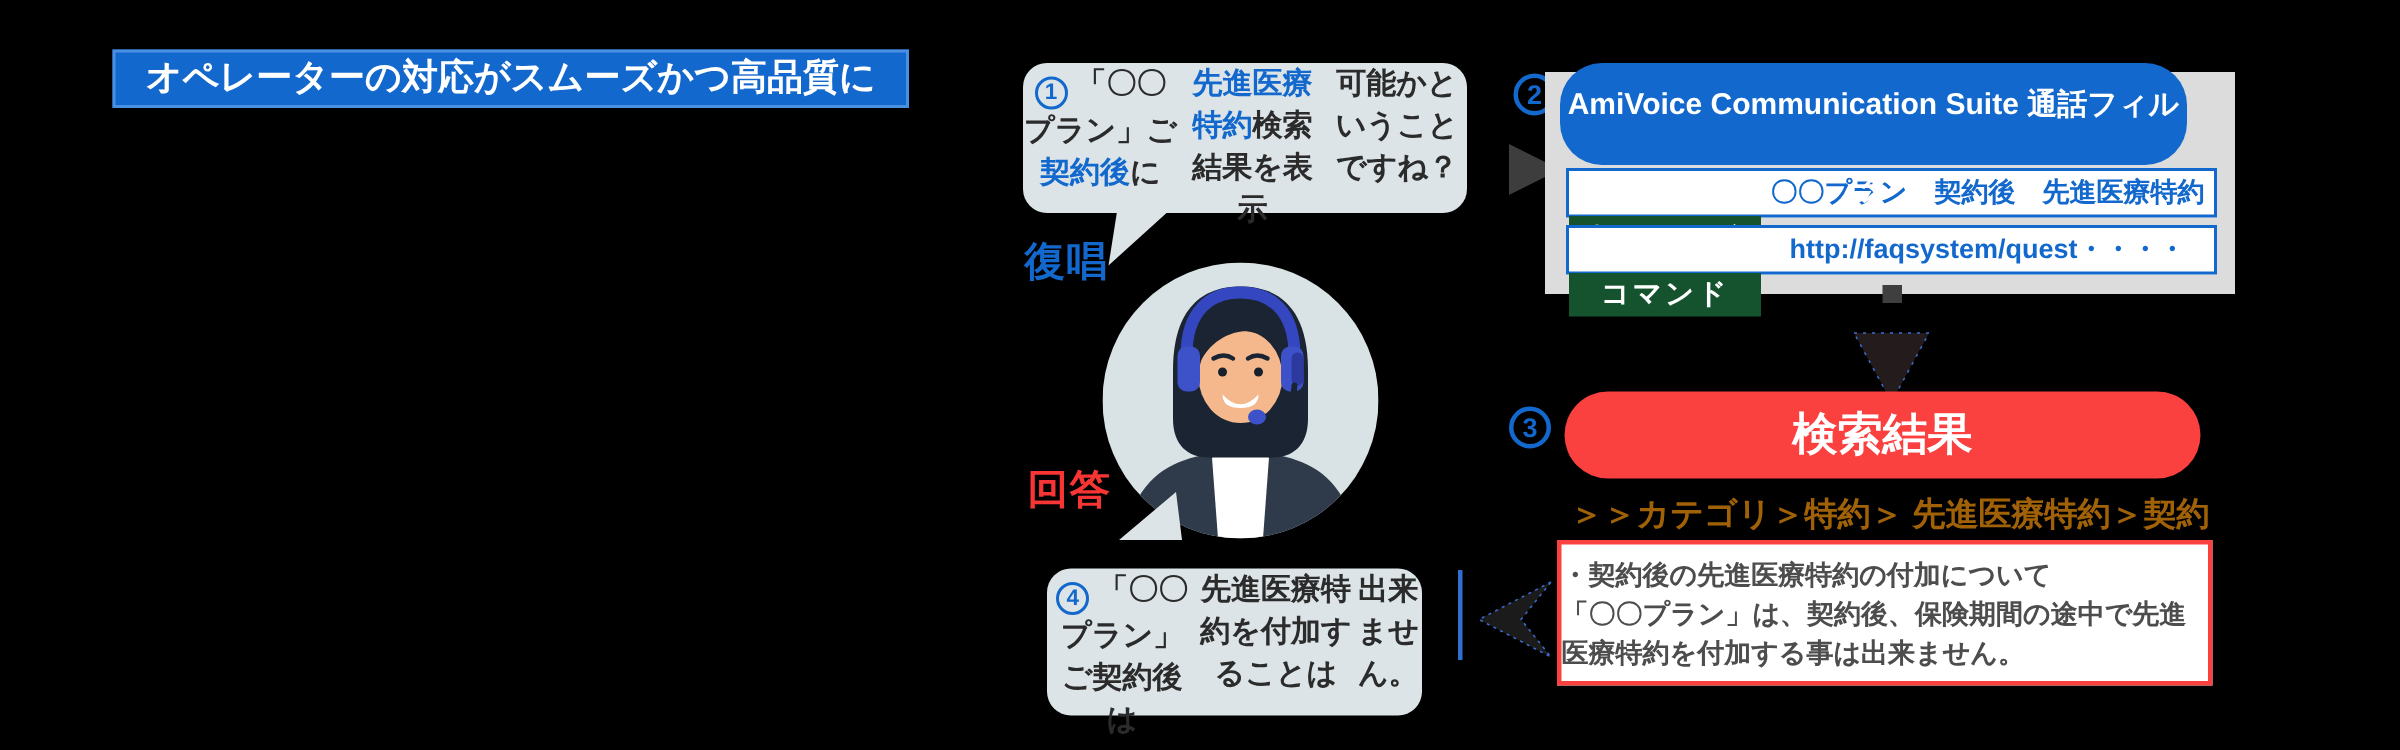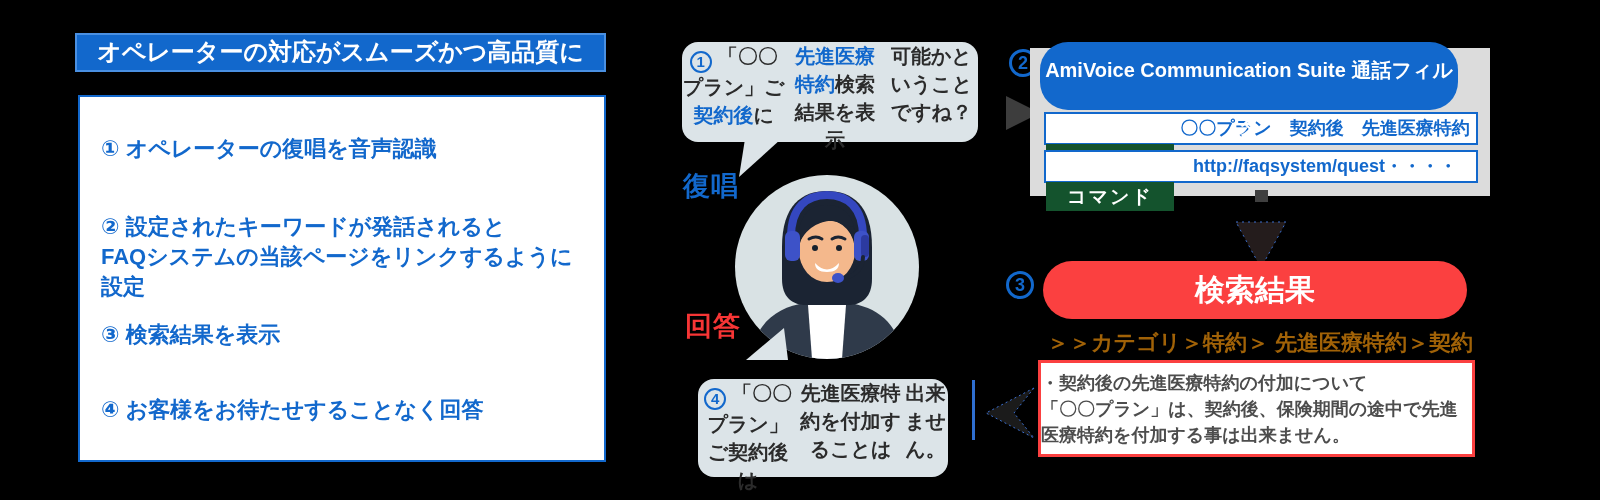--- a/index.html
+++ b/index.html
@@ -28,21 +28,21 @@
   
   .bubble{
     background:#dce4e8;border-radius:16px;
     color:#2b2b2b;font-weight:bold;font-size:20px;line-height:28px;text-align:center;
     display:flex;flex-direction:row;justify-content:center;
   }
   .bubble-top{left:682px;top:42px;width:296px;height:100px;}
   .bubble-bottom{left:678px;top:379px;width:250px;height:98px;margin-left:20px;}
   .seg-blue{color:#1268cc;}
   .side-label{font-weight:bold;font-size:27px;letter-spacing:1px;}
-  .lbl-blue{left:683px;top:168px;color:#1268cc;}
+  .lbl-blue{left:683px;top:156px;color:#1268cc;}
   .lbl-red{left:685px;top:308px;color:#f73535;}
 
   
   .ncirc{
     display:inline-flex;align-items:center;justify-content:center;
     border:3px solid #1268cc;color:#1268cc;border-radius:50%;
     font-weight:bold;background:transparent;
   }
   .ncirc.lg{width:28px;height:28px;font-size:18px;}
   .ncirc.inline{width:22px;height:22px;border-width:2.5px;font-size:15px;margin-right:6px;vertical-align:-4px;}
@@ -83,35 +83,20 @@
   }
   .blue-edge{left:972px;top:380px;width:3px;height:60px;background:#2f6fd0;}
 </style>
 </head>
 <body>
 
 <div class="stage">
 
   <div class="abs title-bar">オペレーターの対応がスムーズかつ高品質に</div>
 
-  <div class="abs list-box">
-    <div class="list-item" style="top:37px;">
-      <div>① オペレーターの復唱を音声認識</div>
-    </div>
-    <div class="list-item" style="top:115px;">
-      <div>② 設定されたキーワードが発話されると</div>
-      <div>FAQシステムの当該ページをリンクするように設定</div>
-    </div>
-    <div class="list-item" style="top:223px;">
-      <div>③ 検索結果を表示</div>
-    </div>
-    <div class="list-item" style="top:298px;">
-      <div>④ お客様をお待たせすることなく回答</div>
-    </div>
-  </div>
 
   <div class="abs bubble bubble-top">
     <div>
       <span class="ncirc inline">1</span><span>「〇〇プラン」ご</span><span class="seg-blue">契約後</span><span>に</span>
     </div>
     <div>
       <span class="seg-blue">先進医療特約</span><span>検索結果を表示</span>
     </div>
     <div>可能かということですね？</div>
   </div>

